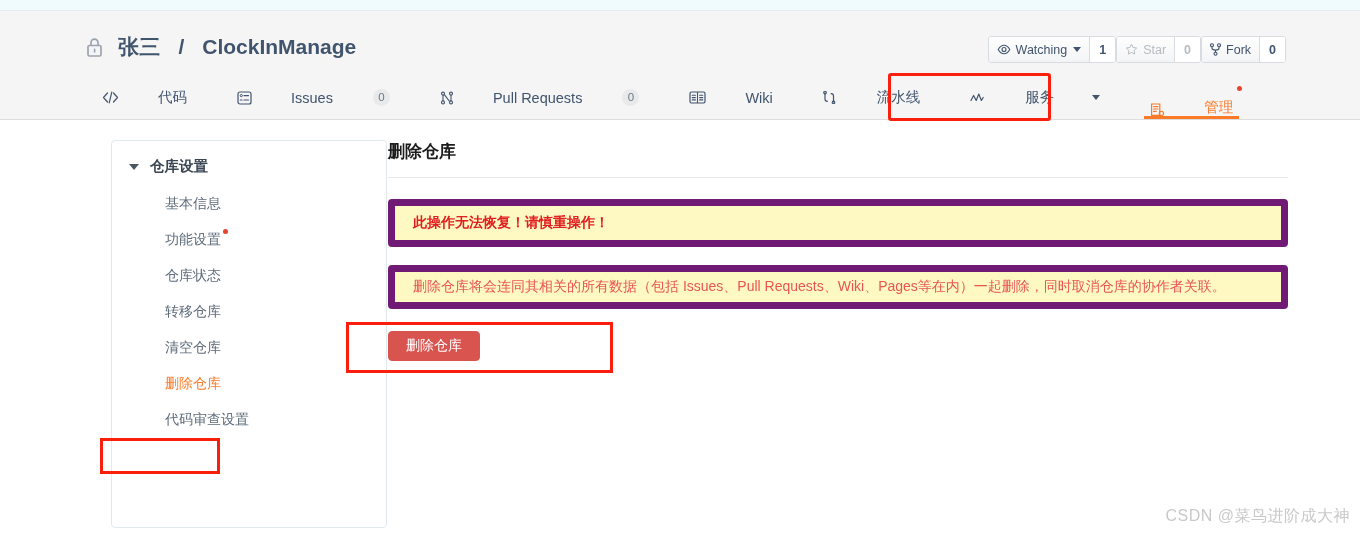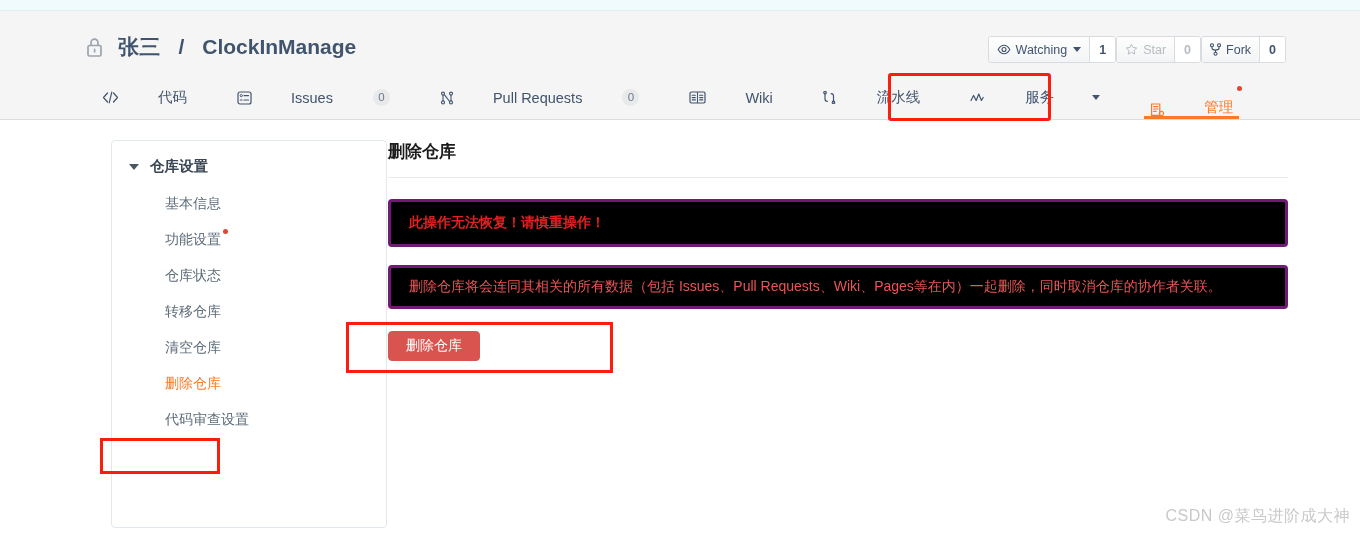--- a/index.html
+++ b/index.html
@@ -246,23 +246,23 @@
   }
   .main-title {
     font-size: 17px;
     font-weight: bold;
     color: #1c1c1c;
     padding-bottom: 14px;
     border-bottom: 1px solid #e8eaec;
   }
   .alert {
     margin-top: 21px;
-    border: 3px solid #701a75;
+    border: 7px solid #701a75;
     border-radius: 4px;
-    background: #000000;
+    background: #fef9c3;
     padding: 15px 18px;
     font-size: 14px;
     box-sizing: border-box;
   }
   .alert.strong {
     color: #e02020;
     font-weight: bold;
     height: 48px;
     display: flex;
     align-items: center;

